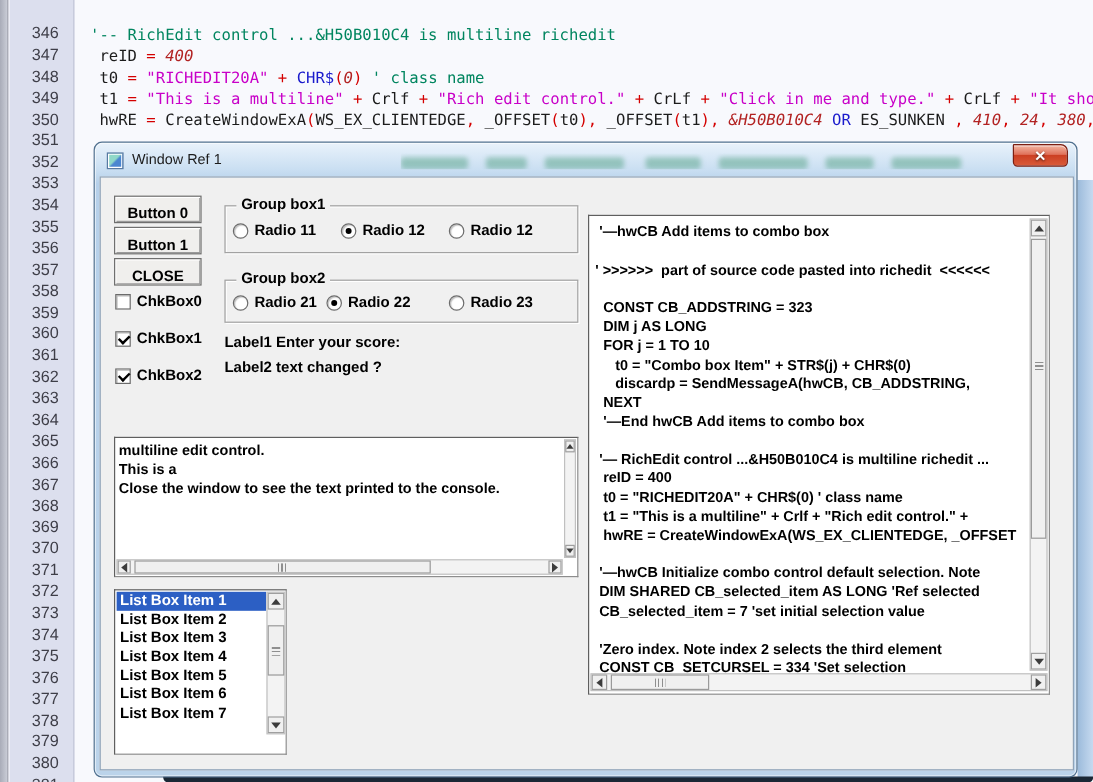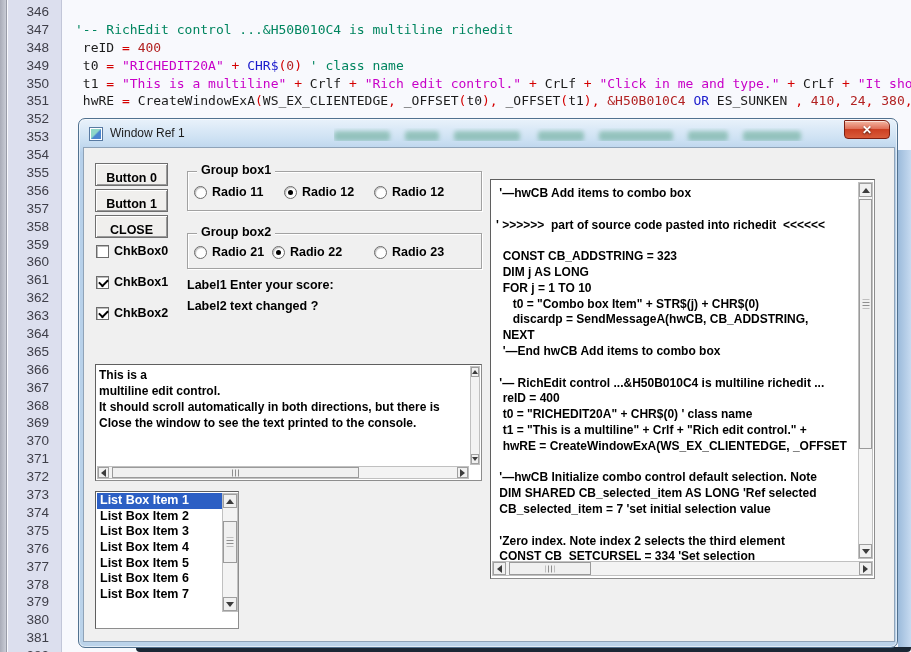--- a/index.html
+++ b/index.html
@@ -6,27 +6,27 @@
   html,body { background:#e8e8e8; }
   #screen{
     position:relative; width:911px; height:652px; overflow:hidden;
     background:#f8f9fd; font-family:"Liberation Sans",sans-serif;
   }
   
   #left-strip{ position:absolute; left:0; top:0; width:7px; height:652px;
     background:linear-gradient(90deg,#a9acb8,#c9ccd6); border-right:1px solid #999ca8; }
   #gutter{ position:absolute; left:8px; top:0; width:54px; height:652px;
     background:#dcdfee; border-right:1px solid #c2c6d8; color:#3e3e48;
-    font-size:13.5px; text-align:right; padding:3px 12px 0 0; line-height:17.9px; }
+    font-size:13.5px; text-align:right; padding:19px 12px 0 0; line-height:17.9px; }
   .gutter-line{ height:17.9px; }
   #code{ position:absolute; left:75px; top:3px; right:0; line-height:17.9px;
     font-family:"DejaVu Sans Mono",monospace; font-size:13px; white-space:pre; }
   .code-line{ height:17.9px; }
   .tok-plain{ color:#1c1c1c; } .tok-comment{ color:#00855f; }
-  .tok-string{ color:#c800c8; } .tok-number{ color:#b22222; }
+  .tok-string{ color:#c800c8; } .tok-number{ color:#b22222;font-style:italic; }
   .tok-op{ color:#d40000; } .tok-kw{ color:#1a1acc; }
 
   
   #dialog{ position:absolute; left:78px; top:118px; width:820px; height:530px;
     border-radius:7px; border:1px solid #51718f; z-index:10;
     background:linear-gradient(180deg,#e9f2fb 0px,#cadff2 22px,#b6d0ea 34px,#bbd3ea 100%);
     box-shadow:inset 0 0 0 1px rgba(255,255,255,.55);
     font-size:12.5px; font-weight:bold; color:#000; }
   #bottom-shadow{ position:absolute; left:136px; top:647px; width:775px; height:5px;
     background:#1a2735; border-radius:0 0 4px 4px; z-index:9; }
@@ -227,21 +227,21 @@
         <span class="radio"></span>
         <span class="ctl-label">Radio 23</span>
         </div>
     </div>
 
     <div class="static-label" style="left:108px;top:159px">Label1 Enter your score:</div>
     <div class="static-label" style="left:108px;top:180px">Label2 text changed ?</div>
 
 
     <div class="sunken" id="multiline">
-      <div id="multiline-text"><div class="ml-line">This is a</div><div class="ml-line">multiline edit control.</div><div class="ml-line">It should scroll automatically in both directions, but there is</div><div class="ml-line">Close the window to see the text printed to the console.</div></div>
+      <div id="multiline-text"><div class="ml-line">multiline edit control.</div><div class="ml-line">This is a</div><div class="ml-line">Close the window to see the text printed to the console.</div></div>
       <div class="sb" style="left:374px;top:1px;width:10px;height:99px">
         <div class="sb-btn" style="left:0;top:0;width:8px;height:10px">
             <div class="tri-up tri-sm"></div>
           </div>
         <div class="sb-btn" style="left:0;bottom:0;width:8px;height:10px">
             <div class="tri-down tri-sm"></div>
           </div>
       </div>
       <div class="sb" style="left:1px;top:101px;width:372px;height:13px">
         <div class="sb-btn" style="left:0;top:0;width:11px;height:11px">

